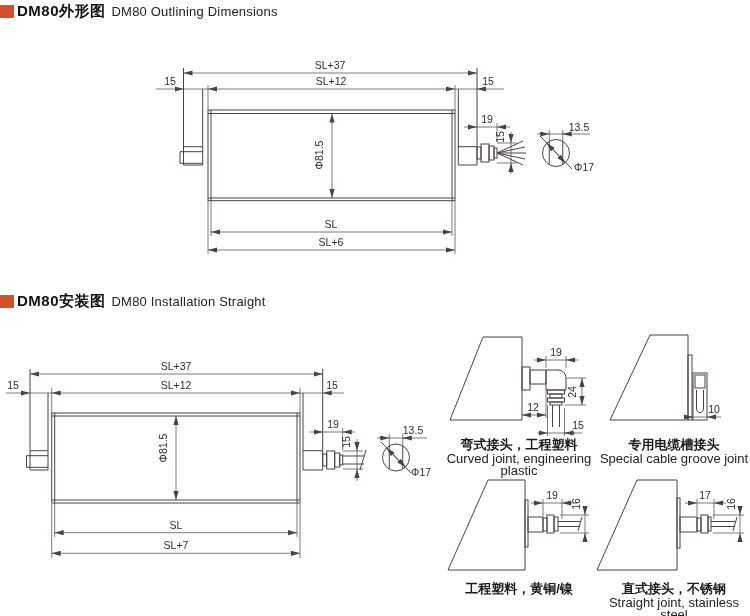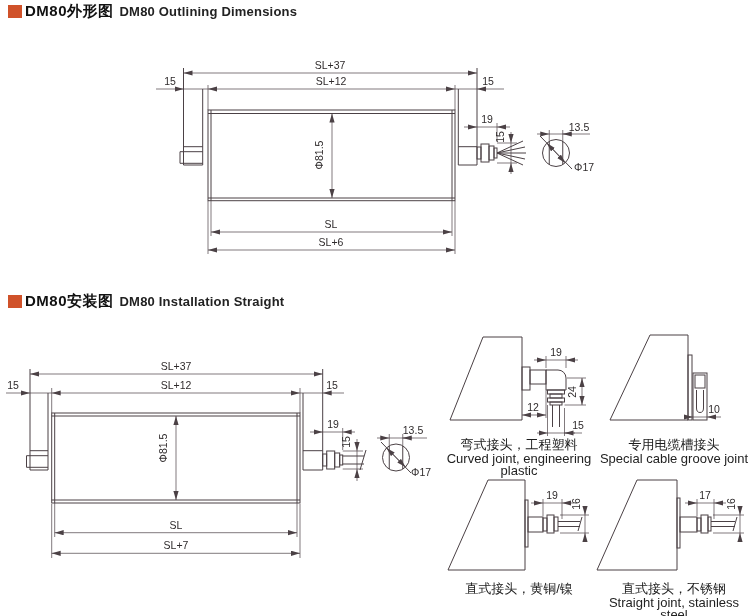--- a/index.html
+++ b/index.html
@@ -1,31 +1,31 @@
 <!DOCTYPE html>
 <html><head>
 <meta charset="utf-8">
 <style>
   html,body{margin:0;padding:0}
   body{
     width:750px;height:616px;position:relative;background:#fff;overflow:hidden;
     font-family:"Liberation Sans",sans-serif;
   }
-  .hdr{position:absolute;left:8px;display:flex;align-items:center;height:16px}
+  .hdr{position:absolute;left:0;display:flex;align-items:center;height:16px}
   .hdr .sq{width:14px;height:13px;background:#d0522a;margin-right:3px}
   .hdr .t-zh{font-size:15px;font-weight:bold;color:#111;letter-spacing:.5px}
-  .hdr .t-en{font-size:13px;font-weight:bold;color:#222;margin-left:6px;letter-spacing:.2px}
+  .hdr .t-en{font-size:13px;font-weight:normal;color:#222;margin-left:6px;letter-spacing:.2px}
   svg{position:absolute;overflow:visible}
   .obj{stroke:#4b4145;stroke-width:1;fill:none}
   .dim{stroke:#4b4145;stroke-width:.7;fill:none}
   .lbl text{font:10.5px "Liberation Sans",sans-serif;fill:#2f2b2c;text-anchor:middle}
   .lbl text.ls{text-anchor:start}
   .detail{position:absolute;width:158px;text-align:center}
   .detail svg{position:static;display:block}
-  .cap-zh{font-size:13px;font-weight:normal;color:#1c1c1c;line-height:14px;margin-top:2px}
+  .cap-zh{font-size:13px;font-weight:bold;color:#1c1c1c;line-height:14px;margin-top:2px}
   .cap-en{font-size:13px;color:#222;line-height:12px;margin-top:1px}
 </style>
 </head>
 <body>
 
 <div class="hdr" style="top:3px">
   <span class="sq"></span>
   <span class="t-zh">DM80外形图</span>
   <span class="t-en">DM80 Outlining Dimensions</span>
 </div>
@@ -345,21 +345,21 @@
       <line x1="120" y1="58" x2="149" y2="58"></line>
       <line x1="145" y1="32" x2="145" y2="40" marker-end="url(#a5)"></line>
       <line x1="145" y1="66" x2="145" y2="58" marker-end="url(#a5)"></line>
       <line x1="145" y1="40" x2="145" y2="58"></line>
     </g>
     <g class="lbl">
       <text x="112" y="24">19</text>
       <text x="140" y="29" transform="rotate(-90 140 29)">16</text>
     </g>
   </svg>
-  <div class="cap-zh">直式接头，黄铜/镍</div>
+  <div class="cap-zh">工程塑料，黄铜/镍</div>
 </div>
 
 <div class="detail" style="left:595px;top:475px">
   <svg width="155" height="105" viewBox="0 0 155 105">
     <defs>
       <marker id="a6" markerWidth="9.5" markerHeight="5.6" refX="9" refY="2.6" orient="auto-start-reverse" markerUnits="userSpaceOnUse">
         <path d="M0,0 L9,2.6 L0,5.2 Z" fill="#4b4145"></path>
       </marker>
     </defs>
     <g class="obj">

